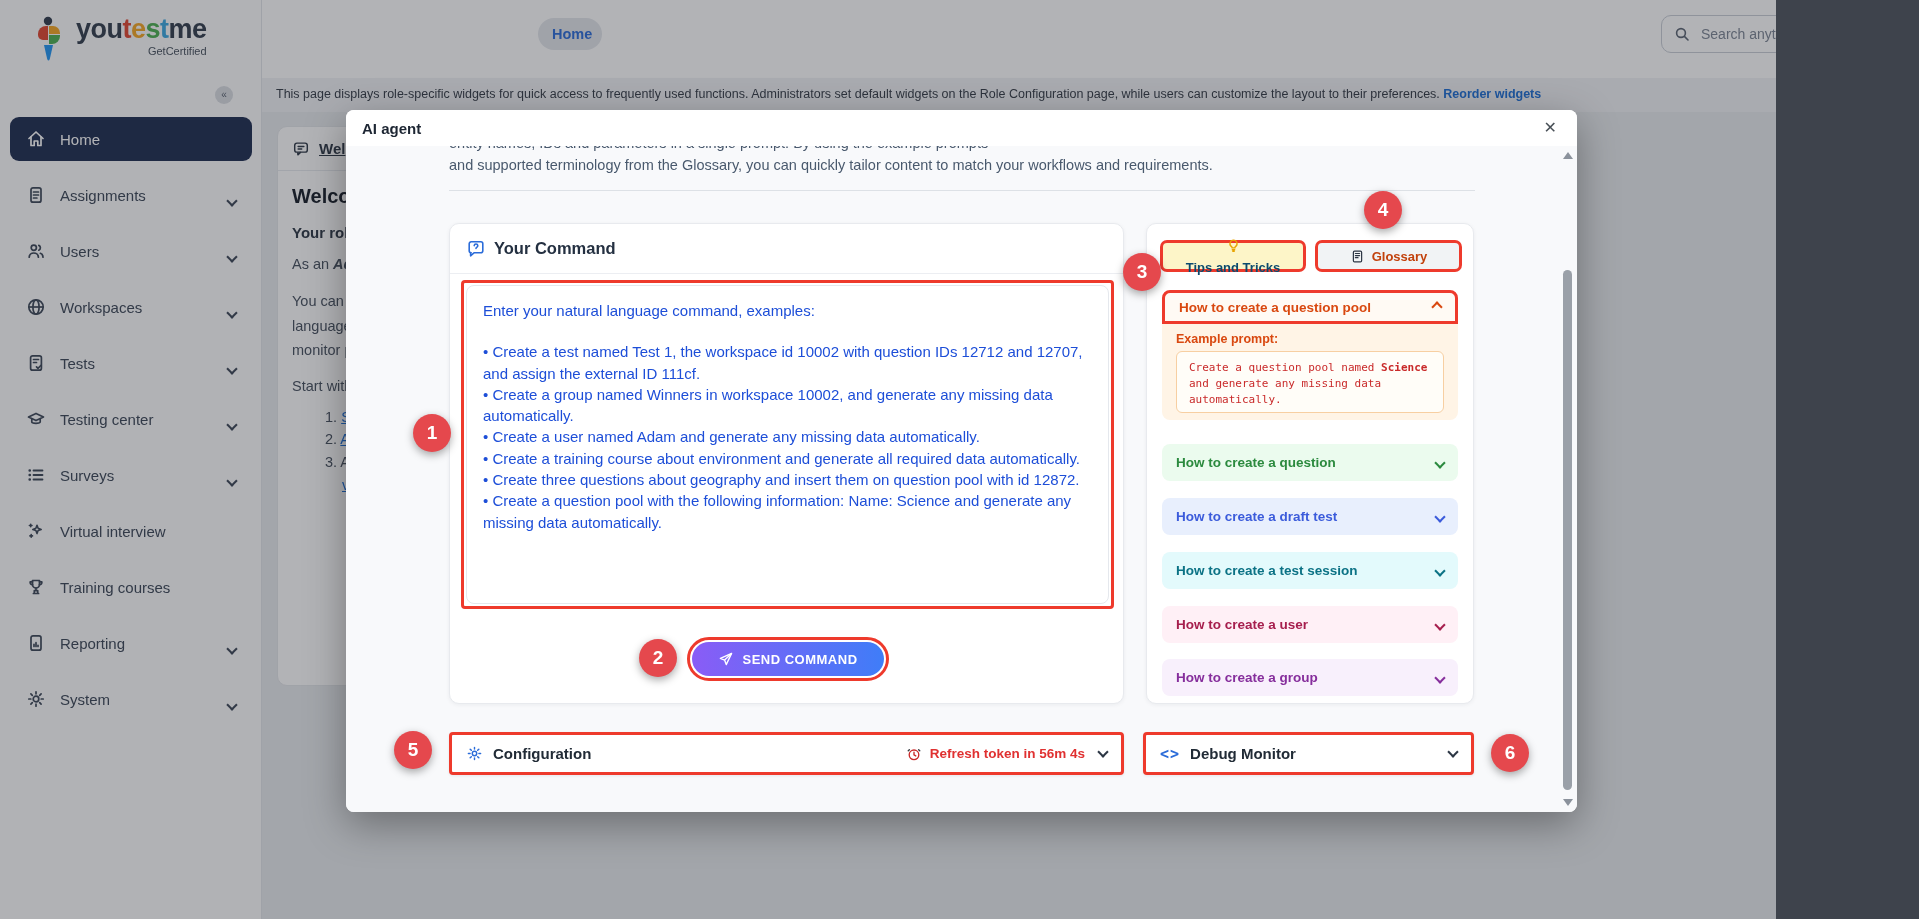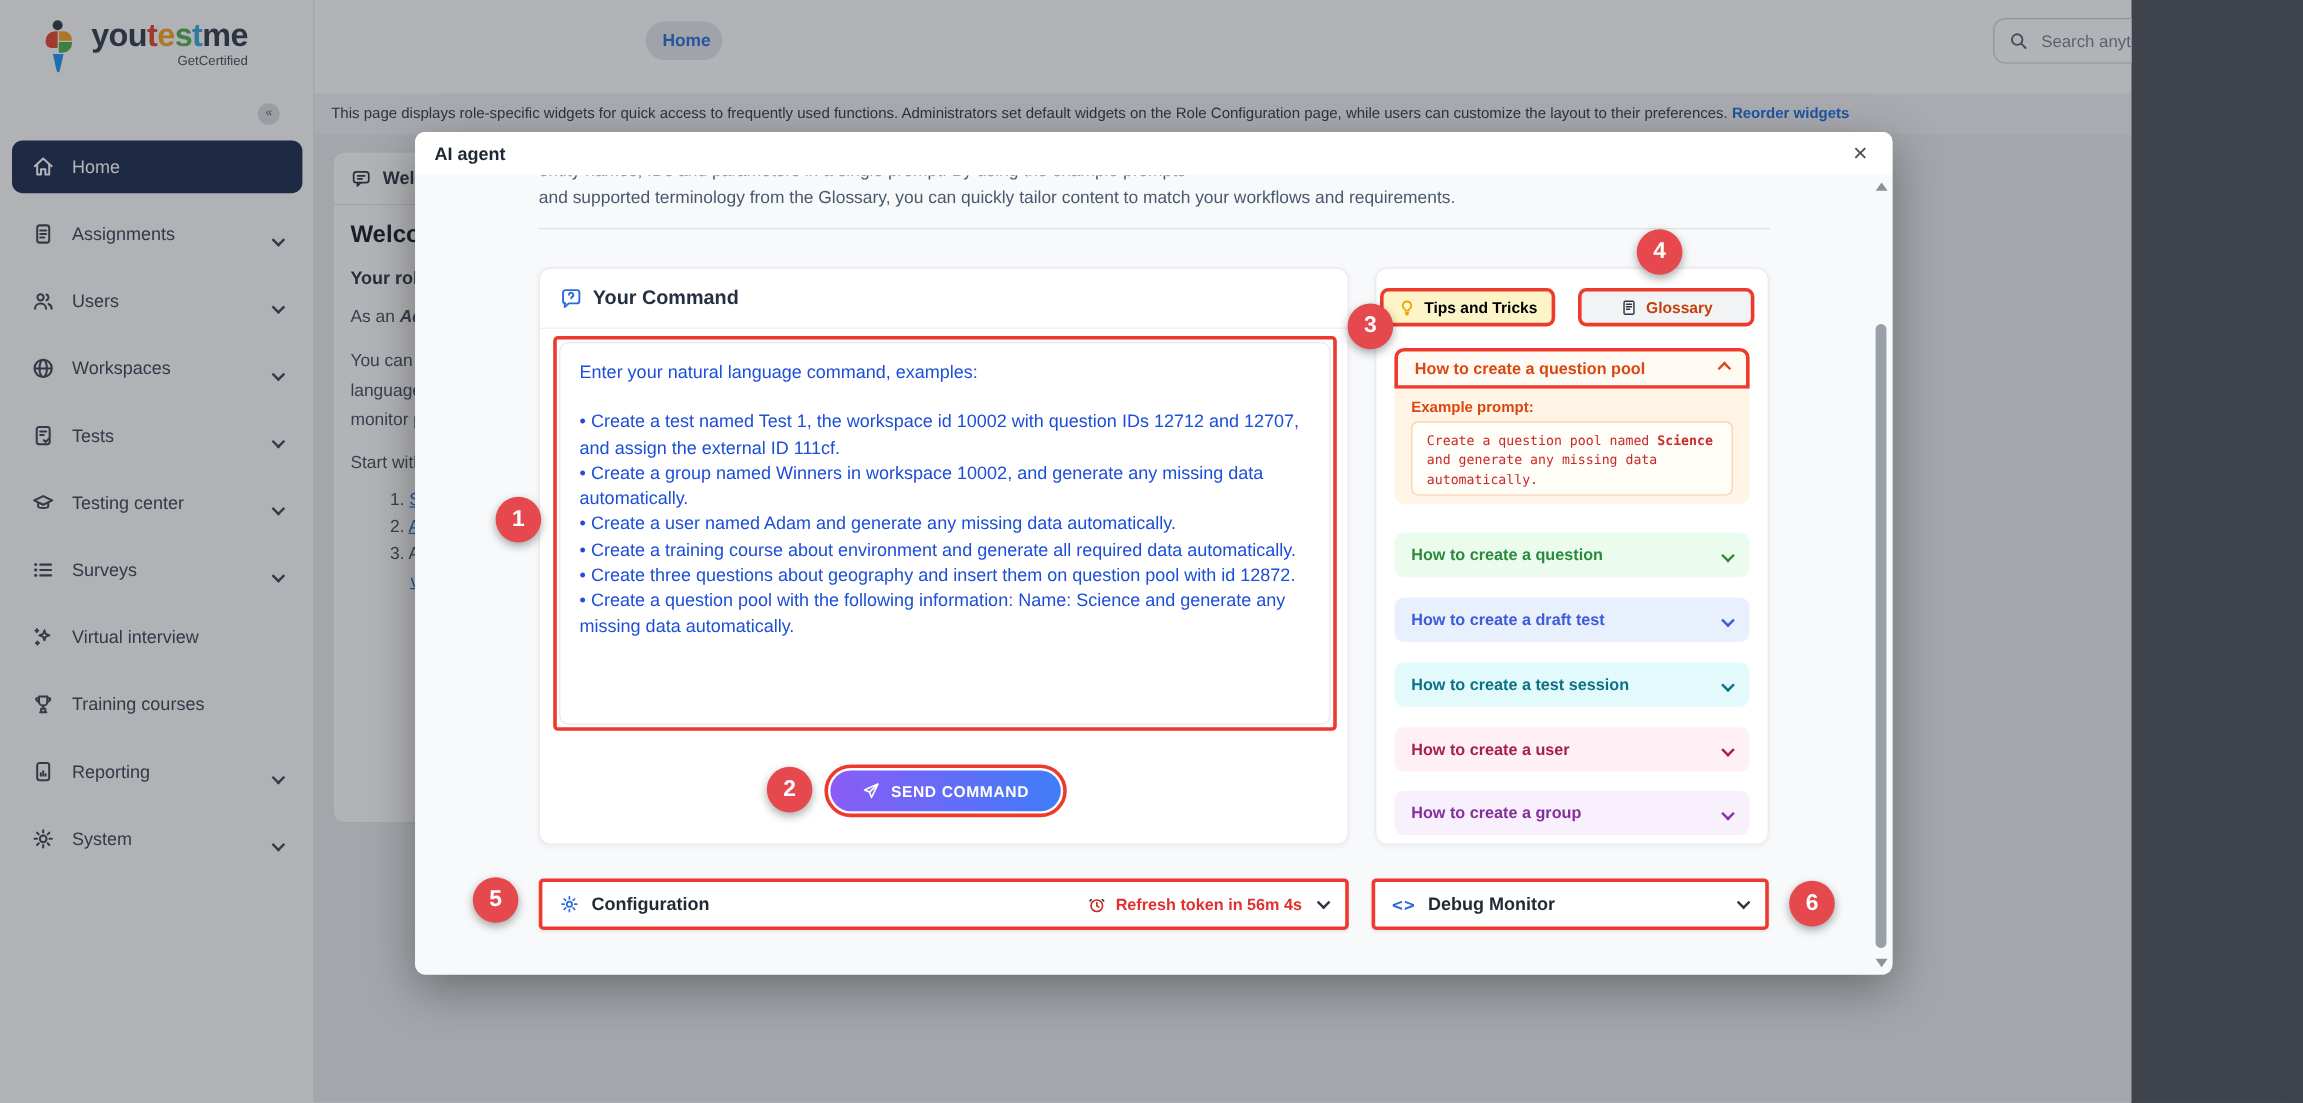--- a/index.html
+++ b/index.html
@@ -31,21 +31,21 @@
   .icon-btn{position:absolute;top:13px;width:38px;height:40px;border:1px solid #c9ced6;border-radius:10px;background:#fff;display:flex;align-items:center;justify-content:center;color:#2b3445;}
 
   
   .banner{position:absolute;left:262px;top:78px;width:1657px;height:34px;background:#f1f3f6;font-size:12.5px;color:#343b46;padding:9px 0 0 14px;white-space:nowrap;}
   .banner a{color:#1c6fd8;font-weight:bold;text-decoration:none;}
 
   
   .content{position:absolute;left:262px;top:112px;width:1657px;height:807px;background:#e9ebee;}
   .wcard{position:absolute;left:15px;top:14px;width:690px;height:560px;background:#ffffff;border:1px solid #e3e6ea;border-radius:10px;}
   .wcard-head{height:44px;border-bottom:1px solid #e7eaee;display:flex;align-items:center;padding:0 14px;color:#2c3644;font-weight:bold;font-size:15px;}
-  .wcard-head .t{margin-left:9px;}
+  .wcard-head .t{margin-left:9px;text-decoration:underline;}
   .wbody{padding:14px 14px;color:#46505f;font-size:14.5px;}
   .wtitle{font-size:20px;font-weight:bold;color:#151c27;margin-bottom:16px;}
   .wrole{font-size:15px;font-weight:bold;color:#2c3644;margin-bottom:15px;}
   .was{margin-bottom:17px;}
   .was b{font-style:italic;}
   .wp{line-height:1.7;}
   .wstart{margin-top:15px;}
   .wlist{margin-top:14px;padding-left:33px;line-height:1.35;}
   .wlist div{margin-bottom:3px;}
   .wlist a{color:#1c6fd8;text-decoration:underline;}
@@ -72,21 +72,21 @@
   .cmd-title{position:absolute;left:44px;top:15px;font-size:16.5px;font-weight:bold;color:#243041;}
   .cmd-icon{position:absolute;left:16px;top:15px;color:#2b6cd9;}
   .ta-ann{position:absolute;left:11px;top:56px;width:653px;height:329px;border:3px solid #ee3a2c;border-radius:4px;}
   .ta{position:absolute;left:2px;top:2px;width:643px;height:319px;border:1px solid #e5e8ed;border-radius:8px;background:#fff;padding:14px 16px;color:#1d4ed8;font-size:15px;line-height:1.42;}
   .ta .gap{height:20px;}
 
   .send-wrap{position:absolute;left:237px;top:413px;width:202px;height:44px;border:3px solid #ee3a2c;border-radius:24px;padding:2px;}
   .send-btn{width:100%;height:100%;border:none;border-radius:20px;background:linear-gradient(90deg,#8a5cf6,#3f7df8);color:#fff;font-size:13px;font-weight:bold;letter-spacing:.5px;display:flex;align-items:center;justify-content:center;gap:8px;font-family:"Liberation Sans",sans-serif;}
 
   .tab{position:absolute;top:16px;height:32px;border-radius:7px;display:flex;align-items:center;justify-content:center;gap:7px;font-size:13px;font-weight:bold;}
-  .tab-tips{left:3px;width:146px;background:#fdf5c8;color:#000000;border:3px solid #ee3a2c;}
+  .tab-tips{left:13px;width:146px;background:#fdf5c8;color:#0c4a6e;border:3px solid #ee3a2c;flex-direction:column;}
   .tab-glossary{left:168px;width:147px;background:#f1f3f5;color:#c2410c;border:3px solid #ee3a2c;}
 
   .acc{position:absolute;left:15px;width:296px;height:37px;border-radius:8px;display:flex;align-items:center;padding:0 14px;font-size:13.5px;font-weight:bold;}
   .acc .chev{margin-left:auto;}
   .acc0-head{top:66px;height:34px;background:#fffaf4;color:#d9480f;border:3px solid #ee3a2c;border-radius:8px 8px 0 0;}
   .acc0-body{position:absolute;left:15px;top:100px;width:296px;height:96px;background:#fff4e6;border-radius:0 0 8px 8px;}
   .ex-label{position:absolute;left:14px;top:8px;font-size:12.5px;font-weight:bold;color:#d9480f;}
   .code-box{position:absolute;left:14px;top:27px;width:268px;height:62px;background:#fffdf8;border:1px solid #f7cfa2;border-radius:6px;padding:8px 12px;font-family:"DejaVu Sans Mono",monospace;font-size:11px;line-height:1.45;color:#c92a2a;}
   .acc-q{top:220px;background:#ebfbee;color:#2b8a3e;}
   .acc-dt{top:274px;background:#e8effd;color:#3b5bdb;}

